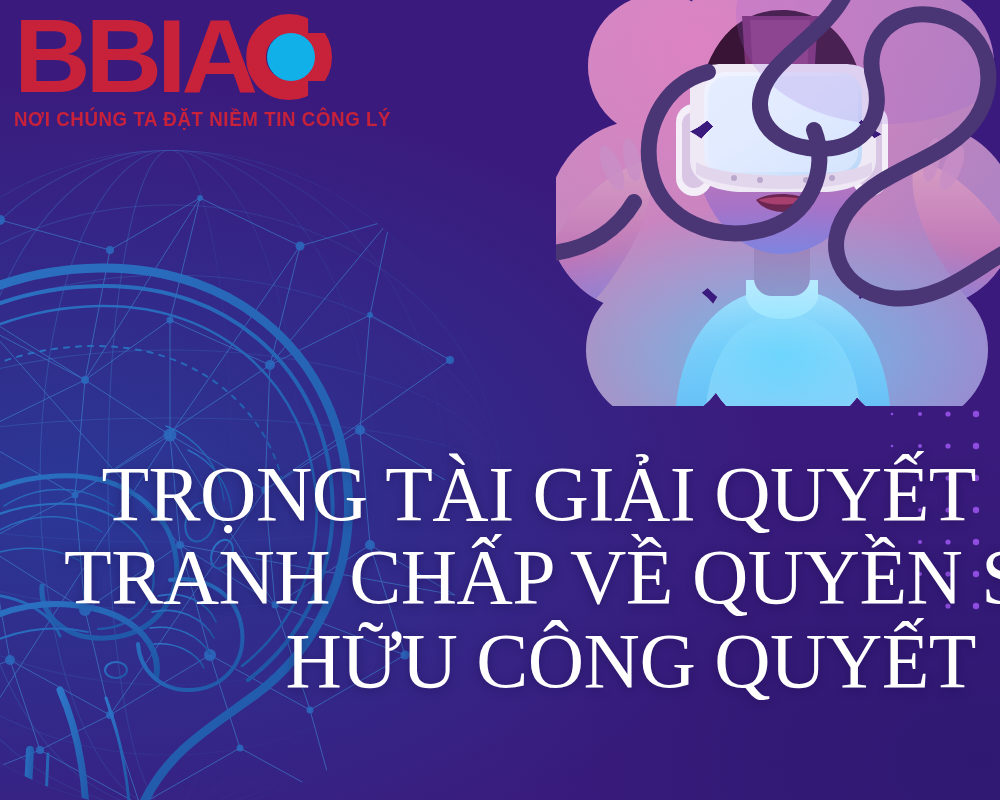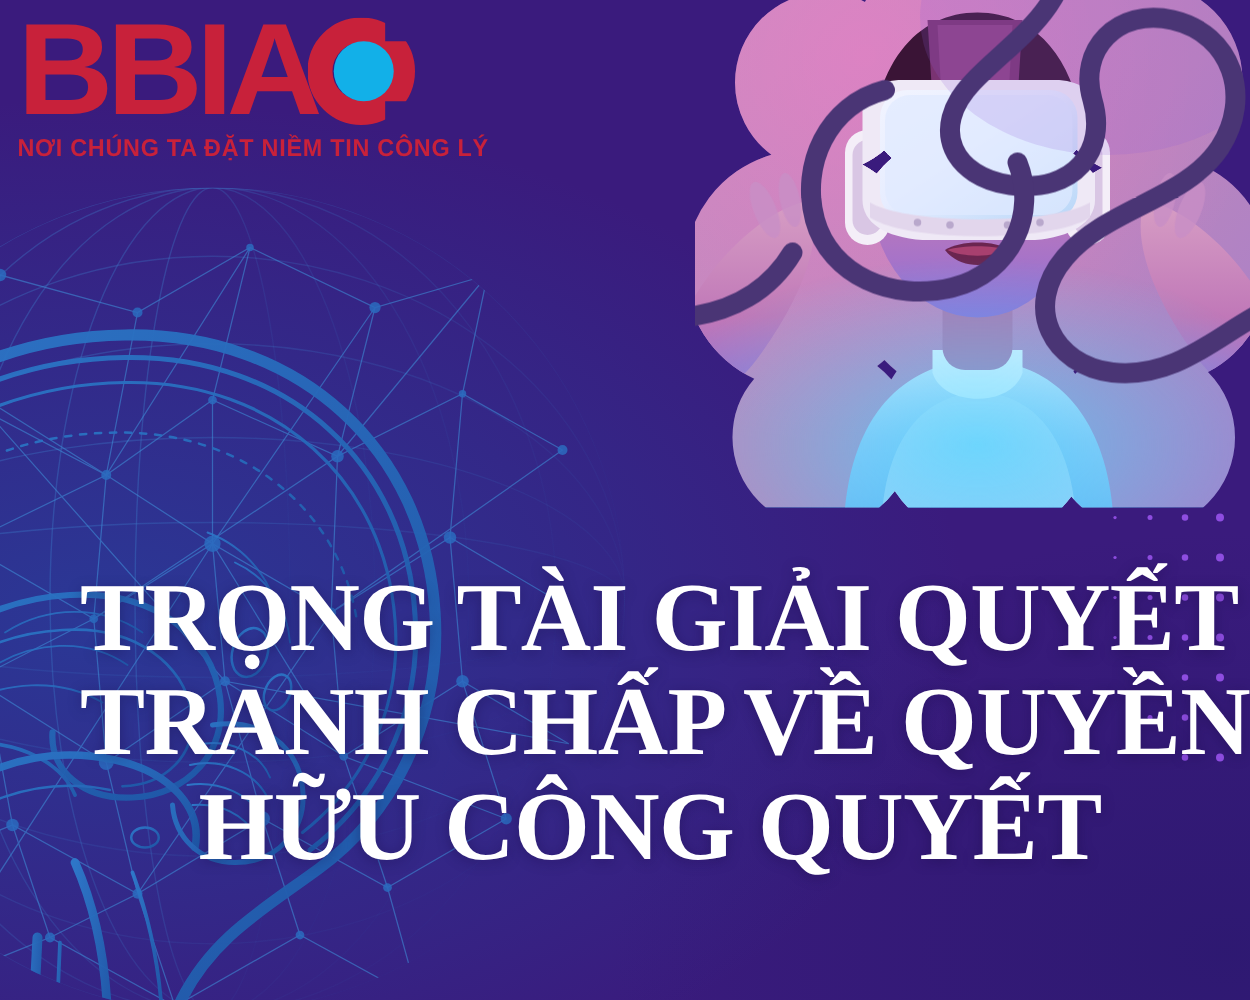--- a/index.html
+++ b/index.html
@@ -74,24 +74,24 @@
   
   .blob{
     position:absolute;left:556px;top:-46px;
     width:452px;height:452px;
   }
   .blob svg{width:100%;height:100%;display:block;}
 
   
   .headline{
     position:absolute;left:0;right:0;top:452px;
-    text-align:center;
+    text-align:right;
     color:#ffffff;
     font-family:"Liberation Serif", serif;
-    font-weight:bold;
+    font-weight:normal;
     font-size:78px;
     line-height:1.07;
     letter-spacing:-.5px;
     text-shadow:0 2px 10px rgba(20,8,60,.35);
     padding:0 24px;
     margin-left:40px;
   }
   .headline .ln{display:block;white-space:nowrap;}
   .headline .ln.l1{font-size:78px;}
   .headline .ln.l2{font-size:78px;}

